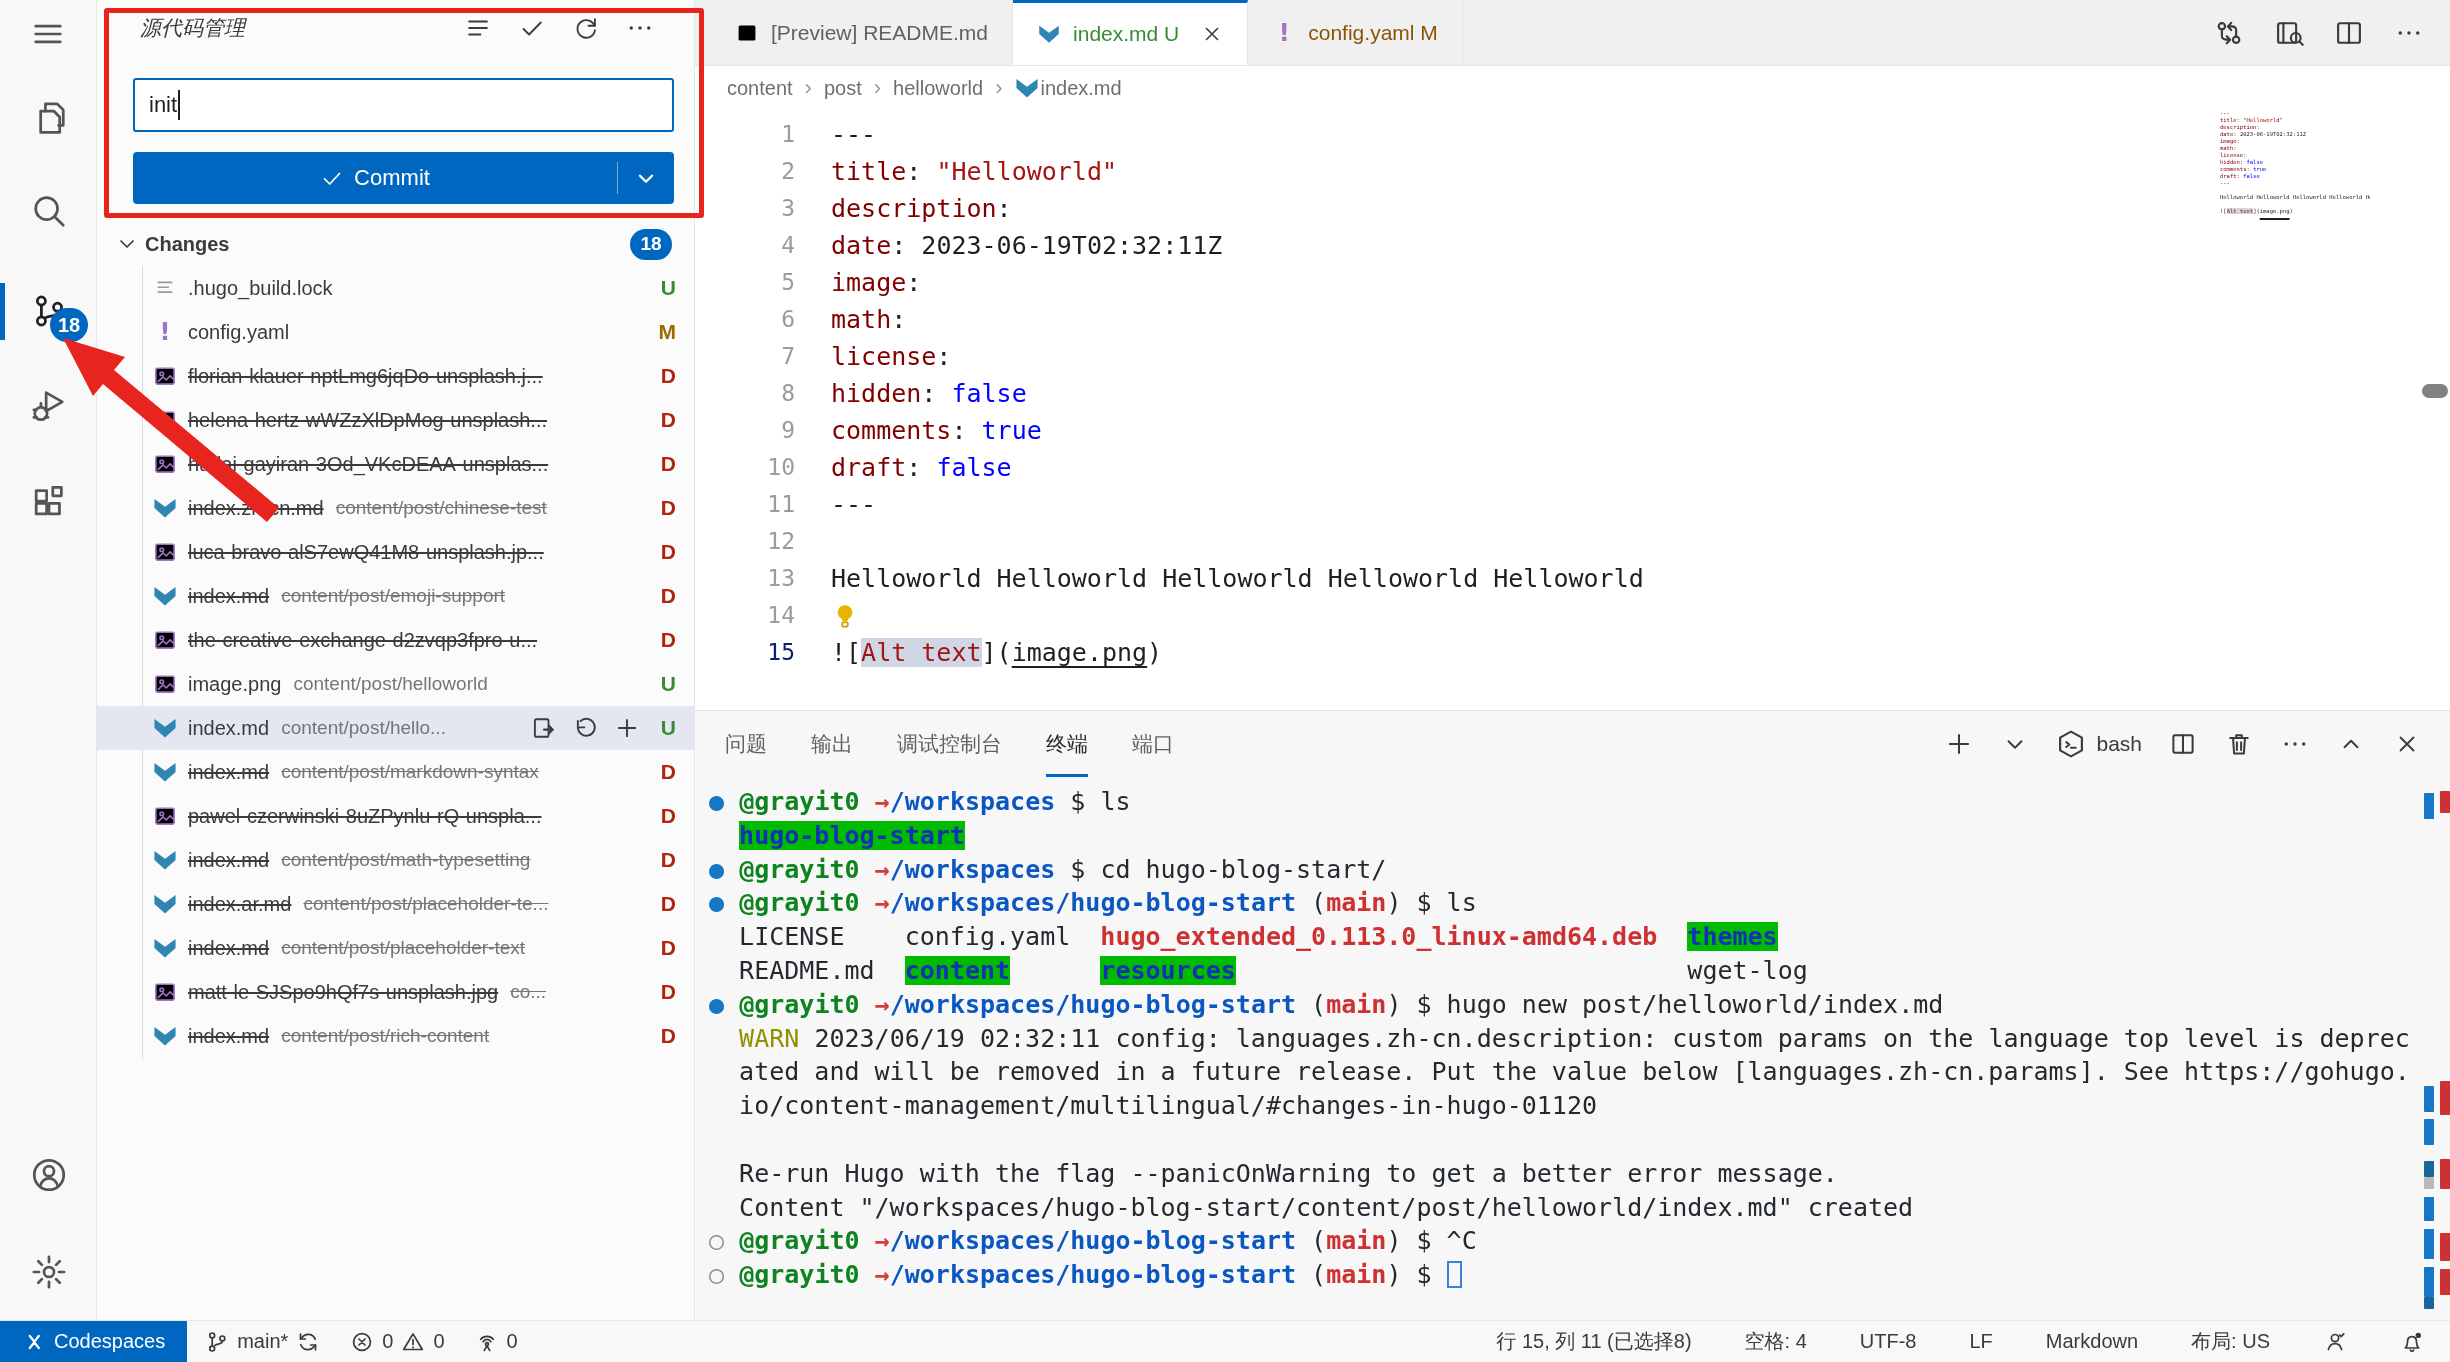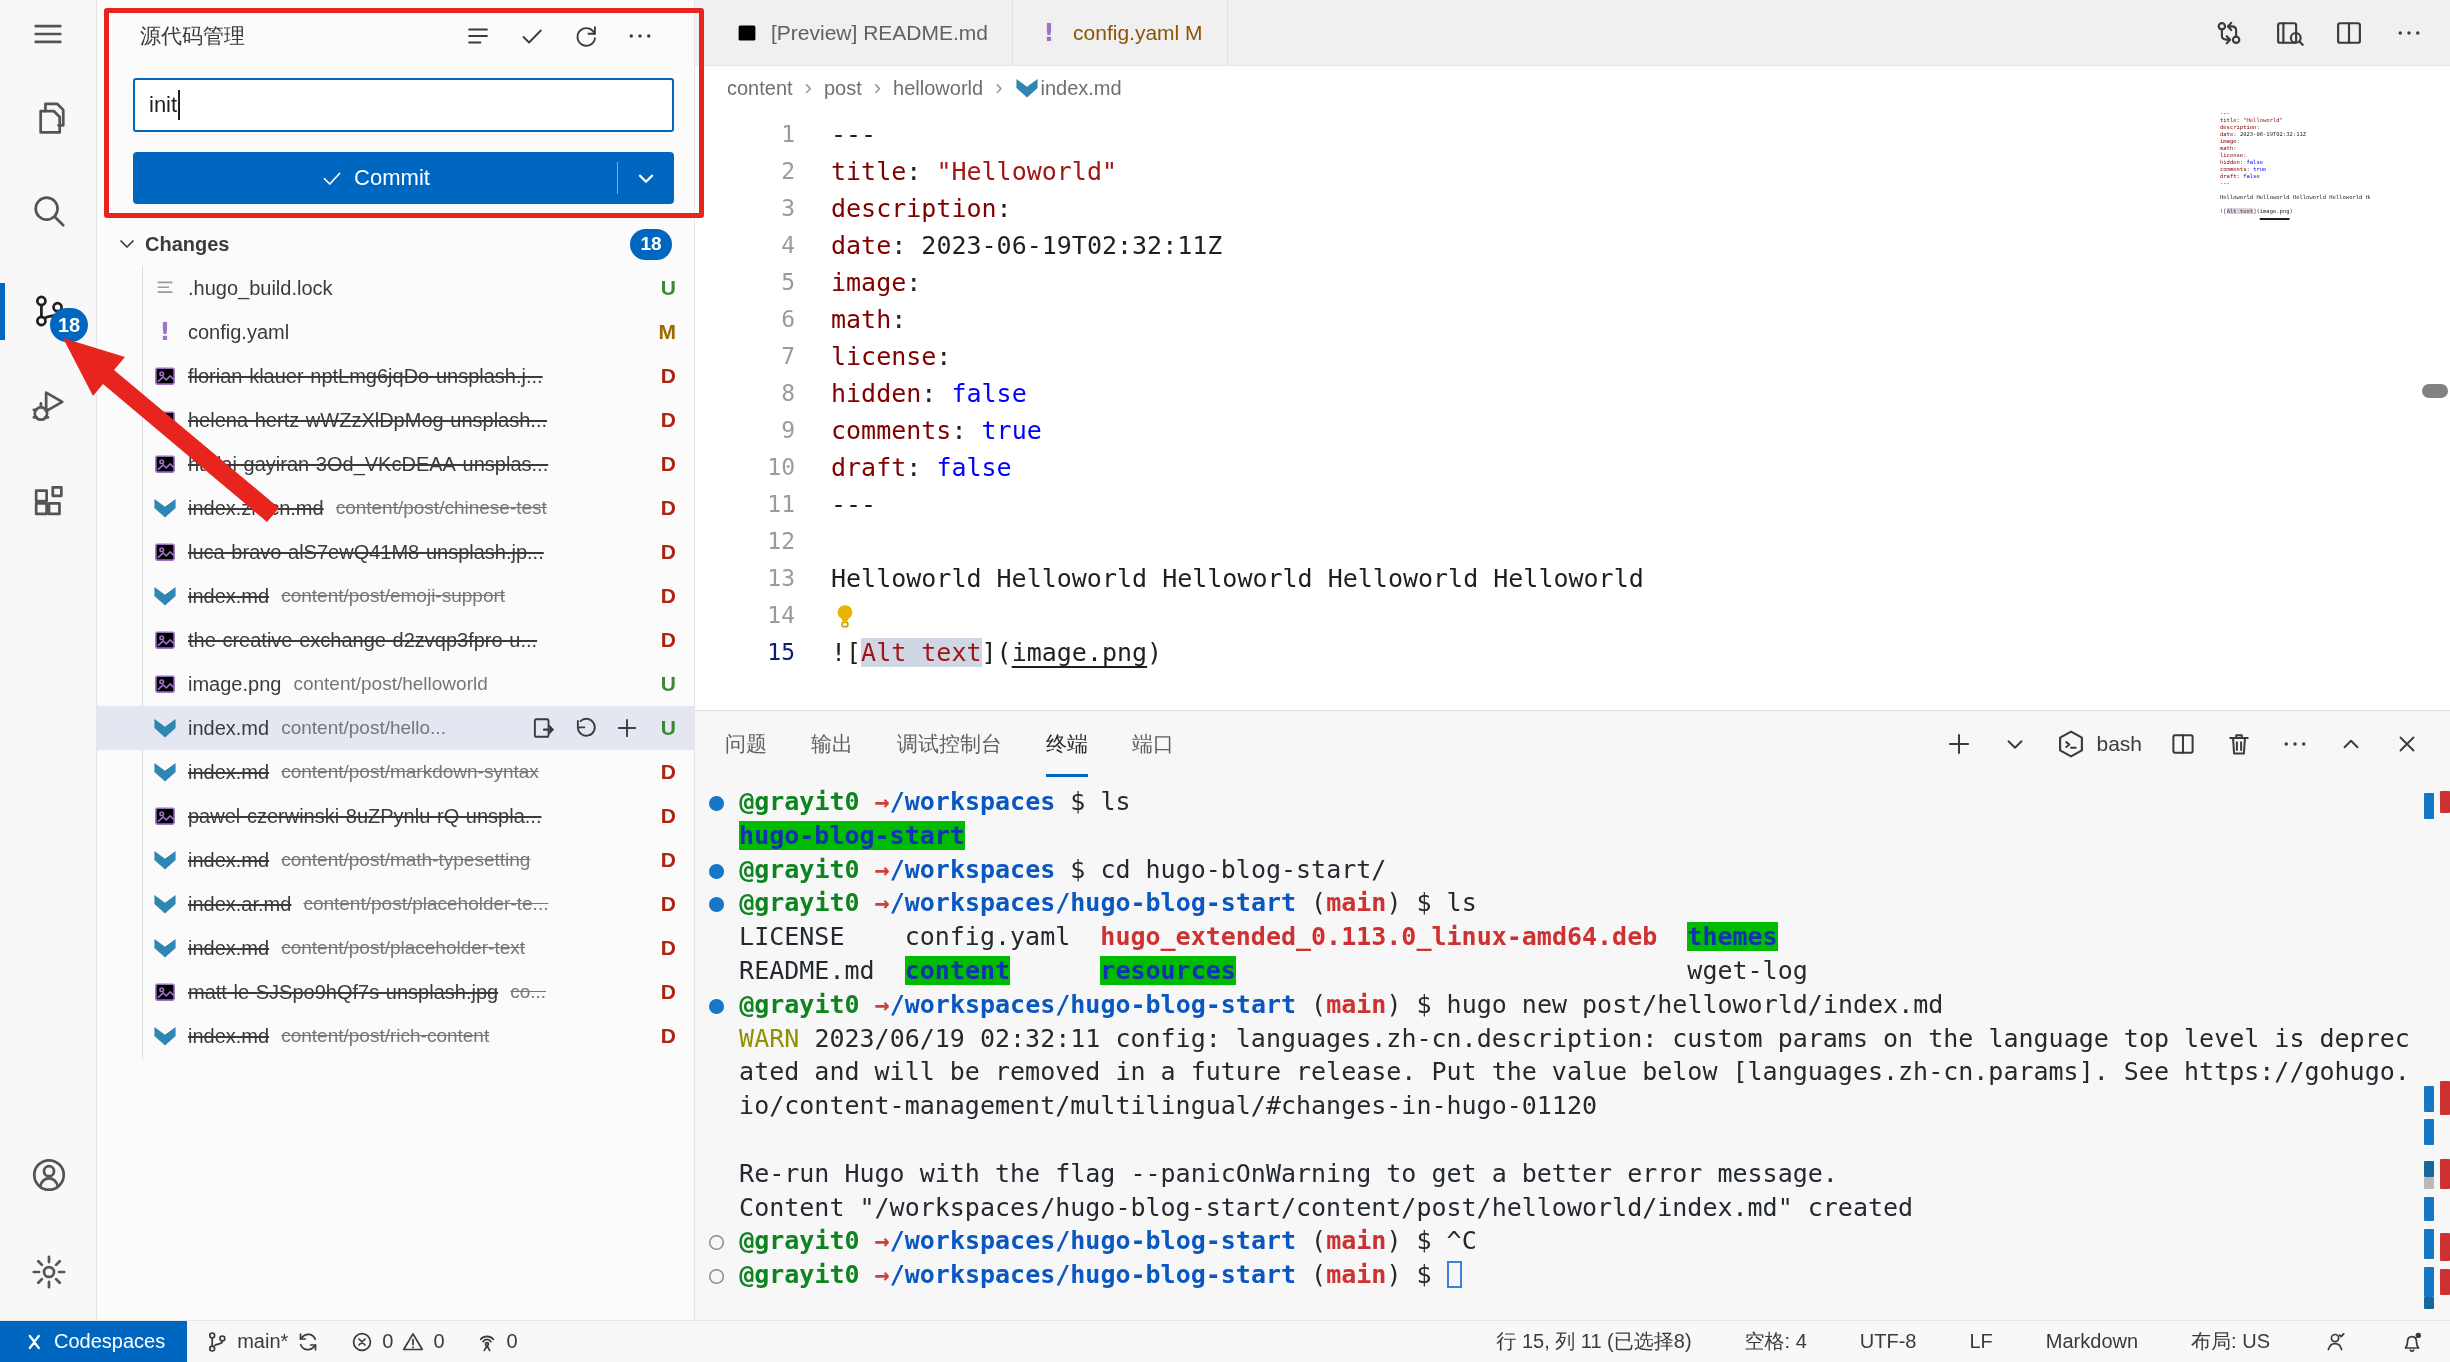--- a/index.html
+++ b/index.html
@@ -11,21 +11,21 @@
 
   
   #activity-bar { position:absolute; left:0; top:0; width:97px; height:1320px; background:#f8f8f8; border-right:1px solid #e5e5e5; }
   .act-item { position:absolute; left:30px; width:38px; height:38px; color:#555; }
   .act-item.active { color:#1f1f1f; }
   #act-indicator { position:absolute; left:0; top:283px; width:5px; height:57px; background:#0067c0; }
   #act-badge { position:absolute; left:50px; top:308px; width:38px; height:34px; background:#0067c0; border-radius:17px; color:#fff; font-size:20px; font-weight:bold; display:flex; align-items:center; justify-content:center; z-index:3; }
 
   
   #sidebar { position:absolute; left:97px; top:0; width:598px; height:1320px; background:#fbfbfb; border-right:1px solid #e5e5e5; }
-  .scm-header { position:absolute; left:0; top:14px; width:100%; height:44px; display:flex; align-items:center; padding:0 40px 0 43px; }
+  .scm-header { position:absolute; left:0; top:14px; width:100%; height:44px; display:flex; padding:0 40px 0 43px;font-style:italic; }
   .scm-title { font-size:21px; color:#3b3b3b; flex:1; }
   .scm-actions { display:flex; gap:26px; color:#3b3b3b; }
   .scm-actions .ico { width:28px; height:28px; cursor:pointer; }
   .commit-input { position:absolute; left:36px; top:78px; width:541px; height:54px; background:#fff; border:2px solid #0067c0; border-radius:3px; display:flex; align-items:center; padding:0 14px; font-size:22px; color:#1f1f1f; }
   .caret { display:inline-block; width:2px; height:30px; background:#1f1f1f; margin-left:1px; }
   .commit-btn { position:absolute; left:36px; top:152px; width:541px; height:52px; background:#0067c0; border:none; border-radius:4px; color:#fff; font-size:22px; display:flex; align-items:center; cursor:pointer; font-family:inherit; }
   .commit-btn .lbl-wrap { flex:1; display:flex; align-items:center; justify-content:center; gap:10px; }
   .commit-btn .divider { width:1px; height:32px; background:rgba(255,255,255,.45); }
   .commit-btn .chev { width:56px; display:flex; align-items:center; justify-content:center; }
   .changes-header { position:absolute; left:0; top:224px; width:100%; height:40px; display:flex; align-items:center; padding:0 22px 0 18px; cursor:pointer; }
@@ -465,20 +465,33 @@
       <div id="tabs">
           <div class="tab">
             <span class="ficon">
               <svg viewBox="0 0 16 16" width="26" height="26">
                 <rect x="2.4" y="3" width="11.2" height="10" rx="1"></rect>
                 <path d="M4.4 5.4h7.2M4.4 7.6h3M4.4 9.8h3M9.4 7.6h2.2v4h-5"></path>
               </svg>
             </span>
             <span>[Preview] README.md</span>
           </div>
+          <div class="tab active t-green">
+            <span class="ficon">
+              <svg viewBox="0 0 16 16" width="26" height="26">
+                <path d="M1.5 2.5L8 7.2 14.5 2.5V8L8 13.8 1.5 8z" fill="#2f86b3" stroke="none"></path>
+              </svg>
+            </span>
+            <span>index.md U</span>
+            <span class="ico tclose">
+              <svg viewBox="0 0 16 16" width="26" height="26">
+                <path d="M4 4l8 8M12 4l-8 8"></path>
+              </svg>
+            </span>
+          </div>
           <div class="tab t-brown">
             <span class="ficon">
               <span class="yaml-bang">!</span>
             </span>
             <span>config.yaml M</span>
           </div>
         </div>
       <div id="editor-actions">
           <span class="ico">
             <svg viewBox="0 0 16 16" width="30" height="30">

